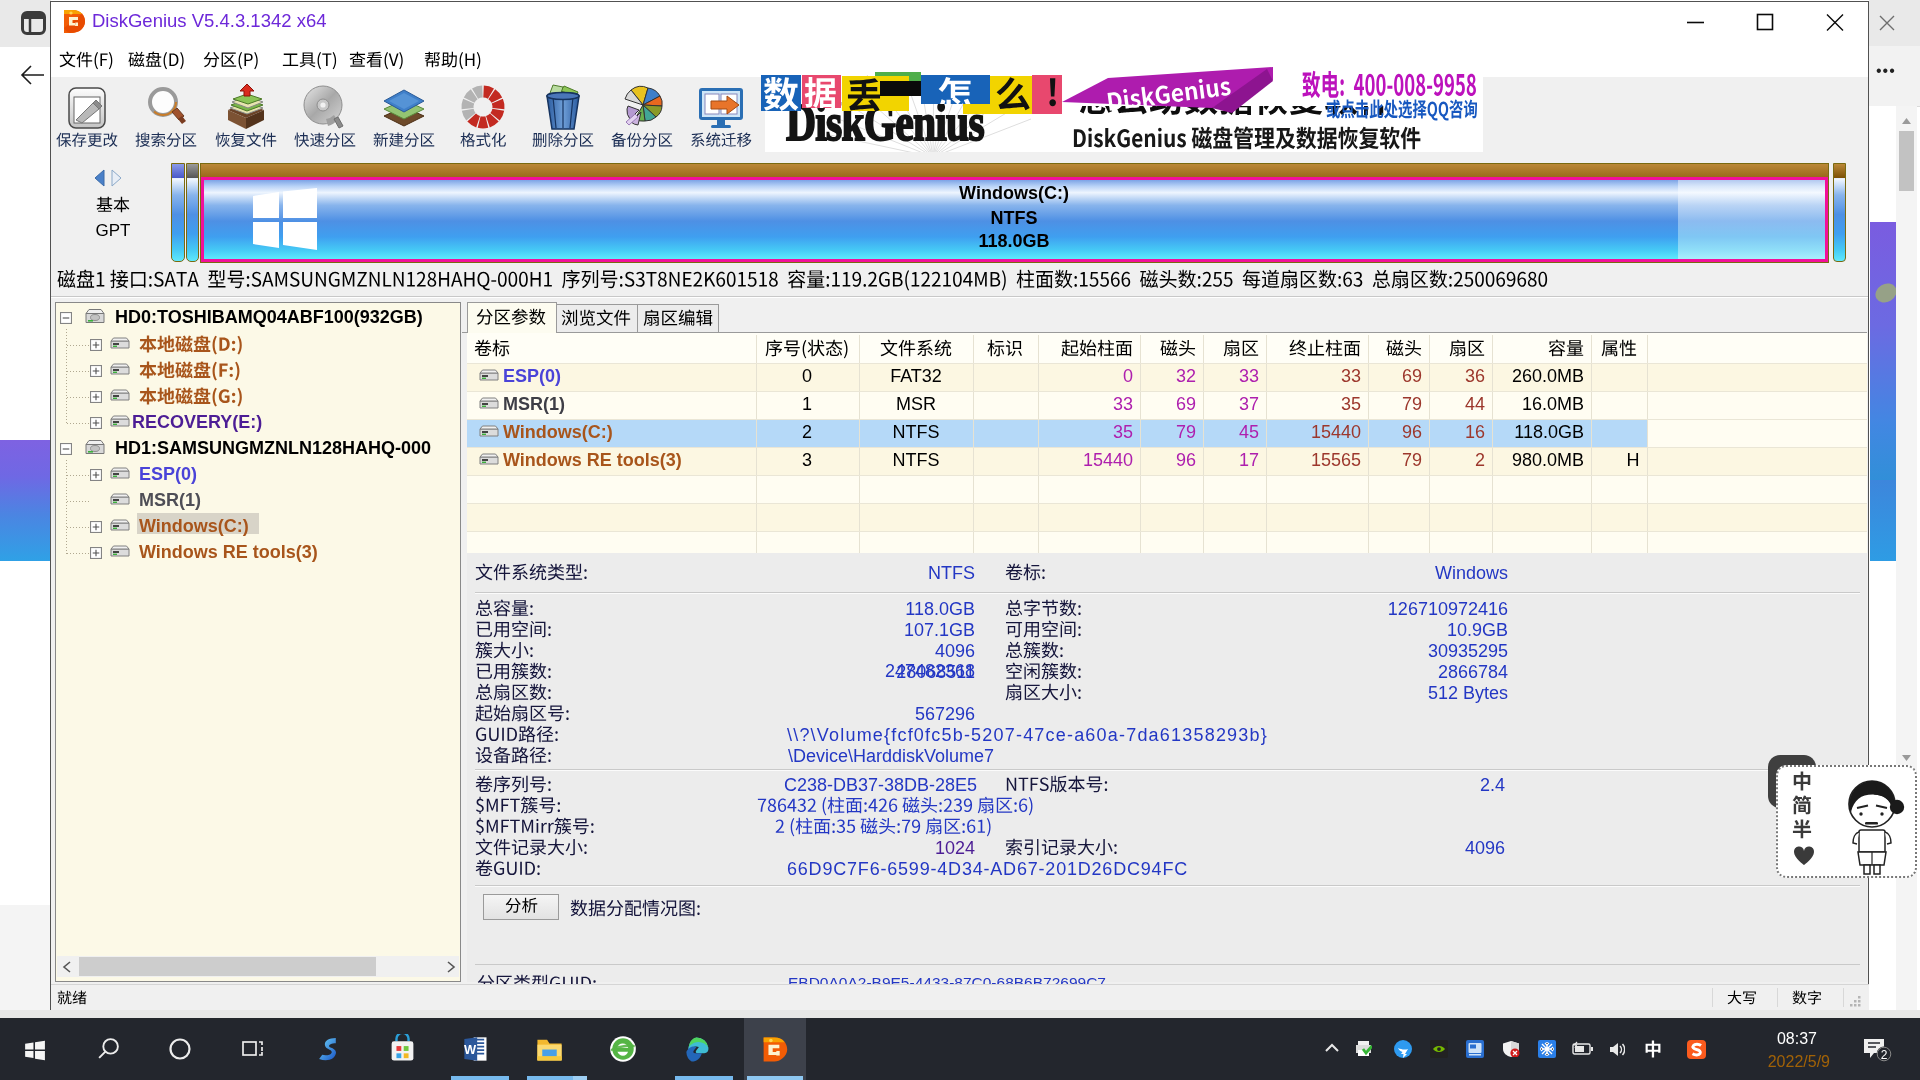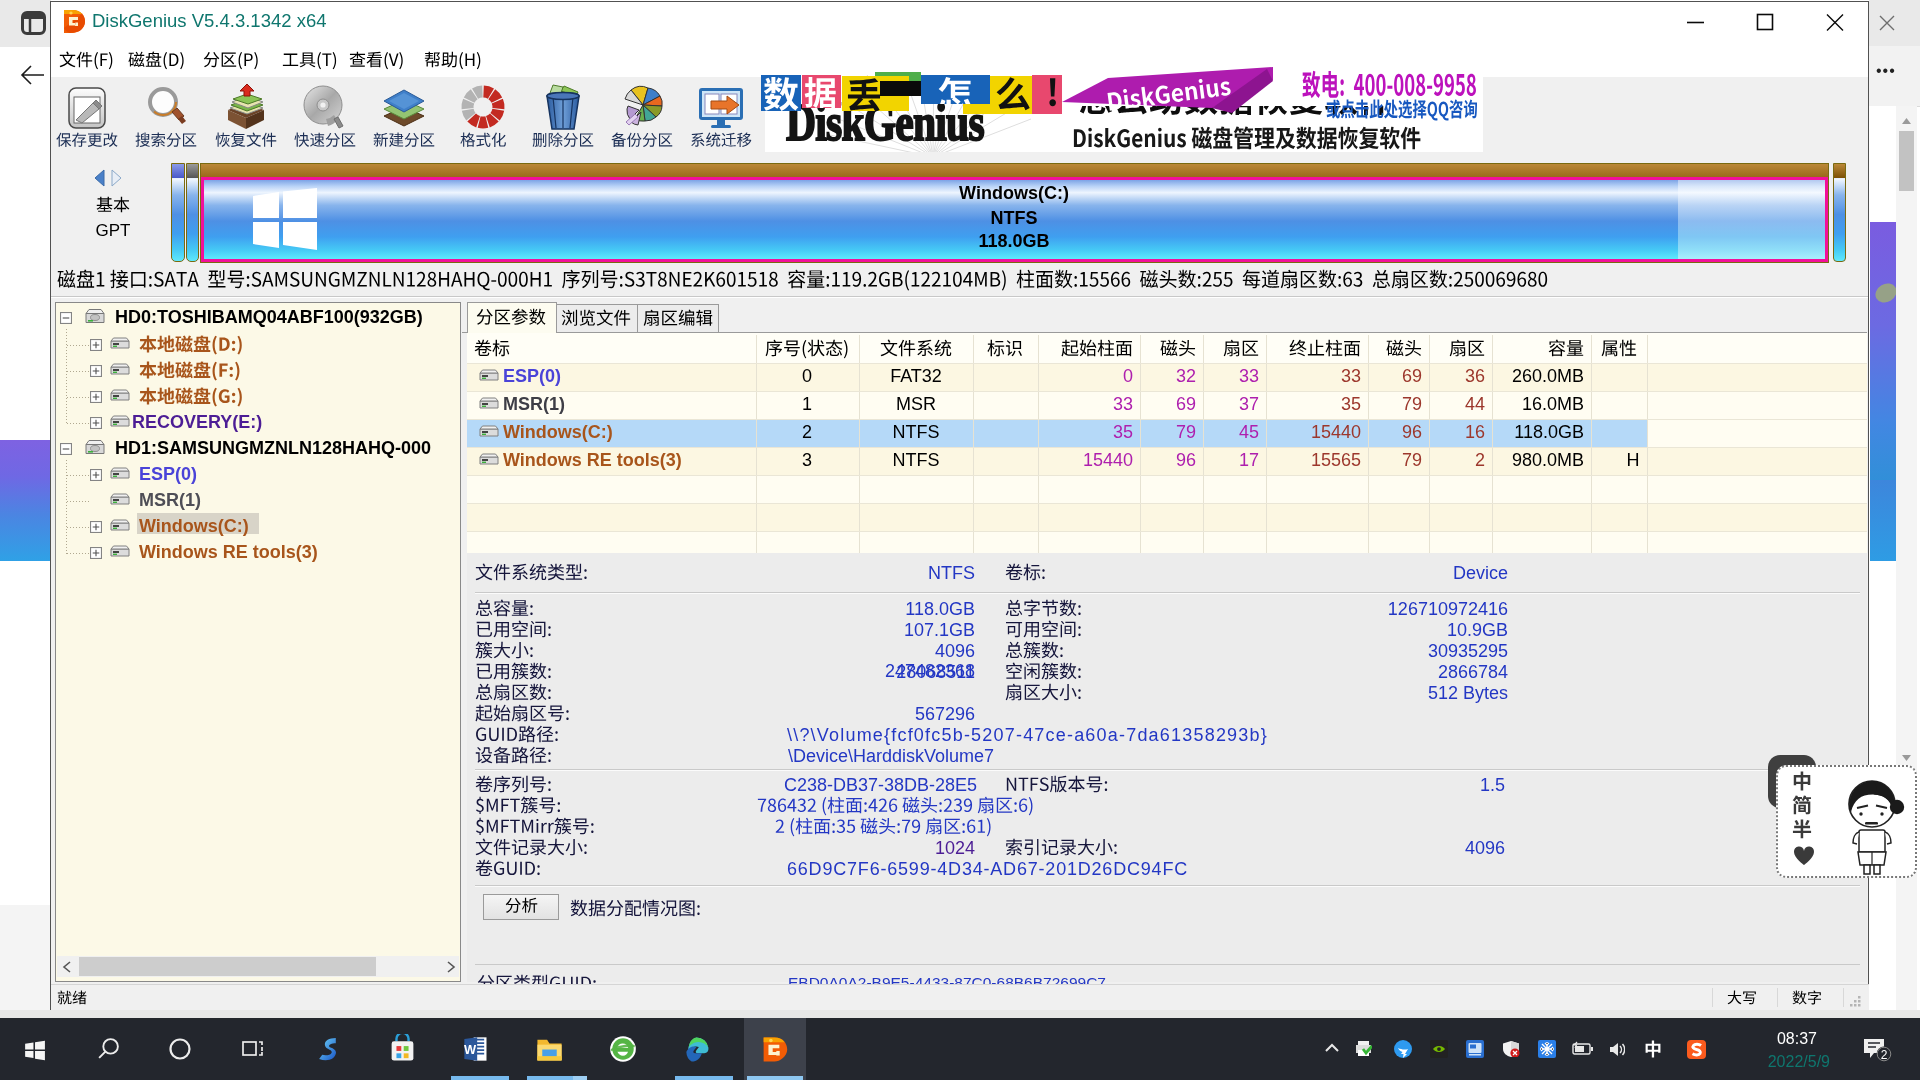--- a/index.html
+++ b/index.html
@@ -275,21 +275,21 @@
 <div class="a" style="left:50px;top:1px;width:1819px;height:1009px;background:#f0f0f0;border:1px solid #515151;box-sizing:border-box"></div>
 <div class="a" style="left:51px;top:2px;width:1817px;height:76px;background:#fff"></div>
 <svg class="a" style="left:62px;top:9px" width="23" height="25" viewBox="0 0 23 25">
 <path d="M2 1h9c7 0 12 5 12 11.5S16 24 11 24H2z" fill="#f25c05"></path>
 <path d="M2 1h9c4 0 7 1.5 9 4H2z" fill="#f8a201"></path>
 <path d="M20 5c2 2 3 4.5 3 7.5 0 4-2.5 8-6.5 10L8 24c-4-1-6-5-6-5z" fill="#e84b01"></path>
 <circle cx="9" cy="4" r="1.6" fill="#ffd54f"></circle>
 <path d="M7 8h9v3h-5.5v3H13v2.6H7z" fill="#fdf3d0"></path>
     <path d="M13.4 13.5H16V17h-3z" fill="#fdf3d0"></path>
   </svg>
-<div class="a" style="left:92px;top:10px;font:18.5px 'Liberation Sans';color:#0f766e;line-height:22px">DiskGenius V5.4.3.1342 x64</div>
+<div class="a" style="left:92px;top:10px;font:18.5px 'Liberation Sans';color:#6d28d9;line-height:22px">DiskGenius V5.4.3.1342 x64</div>
 <svg class="a" style="left:1680px;top:10px" width="180" height="26" viewBox="0 0 180 26">
 <path d="M7 12.5h17" stroke="#0a0a0a" stroke-width="1.6"></path>
 <rect x="77.5" y="4.5" width="15" height="15" fill="none" stroke="#0a0a0a" stroke-width="1.6"></rect>
 <path d="M147 4.5l16 16m0-16l-16 16" stroke="#0a0a0a" stroke-width="1.4"></path>
   </svg>
 <svg class="t" style="left:59.0px;top:51.0px" width="57" height="18">
     <g transform="translate(0 14.96) scale(0.01700 -0.01700)" fill="#000">
       <use href="#g0" x="0"></use>
       <use href="#g1" x="1000"></use>
       <use href="#g2" x="2000"></use>
@@ -1204,21 +1204,21 @@
     </g>
   </svg>
 <div class="a" style="right:945px;top:563px;font:18px 'Liberation Sans';color:#2337c4;line-height:21px">NTFS</div>
 <svg class="t" style="left:1005.0px;top:563.0px" width="43" height="19">
     <g transform="translate(0 15.84) scale(0.01800 -0.01800)" fill="#16163c">
       <use href="#g8d" x="0"></use>
       <use href="#g8e" x="1000"></use>
       <use href="#g5e" x="2000"></use>
     </g>
   </svg>
-<div class="a" style="right:412px;top:563px;font:18px 'Liberation Sans';color:#2337c4;line-height:21px">Device</div>
+<div class="a" style="right:412px;top:563px;font:18px 'Liberation Sans';color:#2337c4;line-height:21px">Windows</div>
 <div class="a" style="left:475px;top:592px;width:1385px;height:1px;background:#c9c9c9"></div>
 <div class="a" style="left:475px;top:593px;width:1385px;height:1px;background:#fbfbfb"></div>
 <svg class="t" style="left:475.0px;top:599.0px" width="61" height="19">
     <g transform="translate(0 15.84) scale(0.01800 -0.01800)" fill="#16163c">
       <use href="#g82" x="0"></use>
       <use href="#g75" x="1000"></use>
       <use href="#g76" x="2000"></use>
       <use href="#g5e" x="3000"></use>
     </g>
   </svg>
@@ -1361,21 +1361,21 @@
       <use href="#g65" x="0"></use>
       <use href="#gd" x="723"></use>
       <use href="#g3" x="1322"></use>
       <use href="#g5f" x="1874"></use>
       <use href="#ga8" x="2470"></use>
       <use href="#g59" x="3470"></use>
       <use href="#g62" x="4470"></use>
       <use href="#g5e" x="5470"></use>
     </g>
   </svg>
-<div class="a" style="right:415px;top:775px;font:18px 'Liberation Sans';color:#2337c4;line-height:21px">1.5</div>
+<div class="a" style="right:415px;top:775px;font:18px 'Liberation Sans';color:#2337c4;line-height:21px">2.4</div>
 <svg class="t" style="left:475.0px;top:796.0px" width="88" height="19">
     <g transform="translate(0 15.84) scale(0.01800 -0.01800)" fill="#16163c">
       <use href="#ga9" x="0"></use>
       <use href="#g63" x="555"></use>
       <use href="#g3" x="1367"></use>
       <use href="#gd" x="1919"></use>
       <use href="#ga0" x="2518"></use>
       <use href="#g62" x="3518"></use>
       <use href="#g5e" x="4518"></use>
     </g>
@@ -1669,21 +1669,21 @@
 <svg class="a" style="left:1687px;top:1040px" width="19" height="19" viewBox="0 0 19 19">
     <rect x="0" y="0" width="19" height="19" rx="4" fill="#fb5b1e"></rect>
     <path d="M14 5.5c-2-1.5-6-1.8-7.5 0C5 7.2 6.5 9 9.5 9.5s4.5 2 3.5 4c-1 1.8-5 1.8-7.5.3" fill="none" stroke="#fff" stroke-width="3"></path>
   </svg>
 <svg class="t" style="left:1644.0px;top:1040.0px" width="20" height="19">
     <g transform="translate(0 15.84) scale(0.01800 -0.01800)" fill="#fff">
       <use href="#gb9" x="0"></use>
     </g>
   </svg>
 <div class="a" style="right:103px;top:1029px;font:16px 'Liberation Sans';color:#fff;line-height:19px">08:37</div>
-<div class="a" style="right:90px;top:1052px;font:16px 'Liberation Sans';color:#0f766e;line-height:19px">2022/5/9</div>
+<div class="a" style="right:90px;top:1052px;font:16px 'Liberation Sans';color:#a16207;line-height:19px">2022/5/9</div>
 <svg class="a" style="left:1862px;top:1037px" width="30" height="26" viewBox="0 0 30 26">
 <path d="M2 2h20v14h-10l-4 5v-5H2z" fill="#f0f0f0"></path>
     <path d="M6 6h12M6 10h8" stroke="#23262d" stroke-width="1.6"></path>
 <circle cx="22" cy="17" r="7.5" fill="#23262d"></circle>
     <circle cx="22" cy="17" r="6.8" fill="none" stroke="#888" stroke-width="1"></circle>
 <text x="22" y="21.5" font-size="12" fill="#fff" text-anchor="middle" font-family="Liberation Sans">2</text>
   </svg>
 <div class="a" style="left:1768px;top:755px;width:48px;height:53px;background:#3f3f3f;border-radius:12px"></div>
 <div class="a" style="left:1776px;top:765px;width:141px;height:113px;background:#fff;border:2px dotted #777;border-radius:10px;box-sizing:border-box"></div>
 <svg class="t" style="left:1792.0px;top:771.0px" width="22" height="21">

